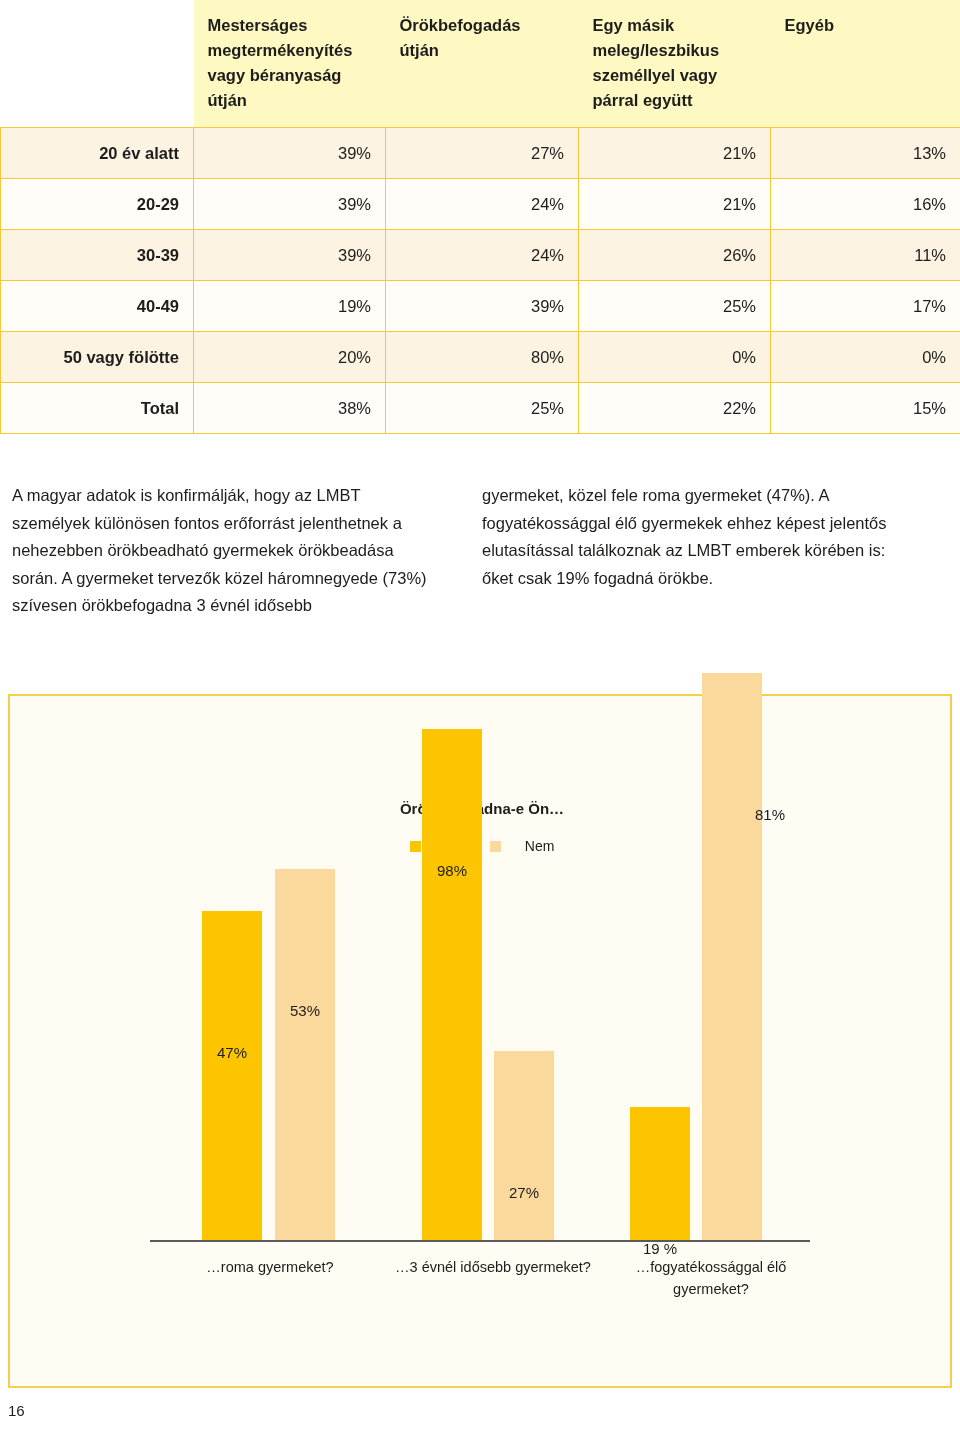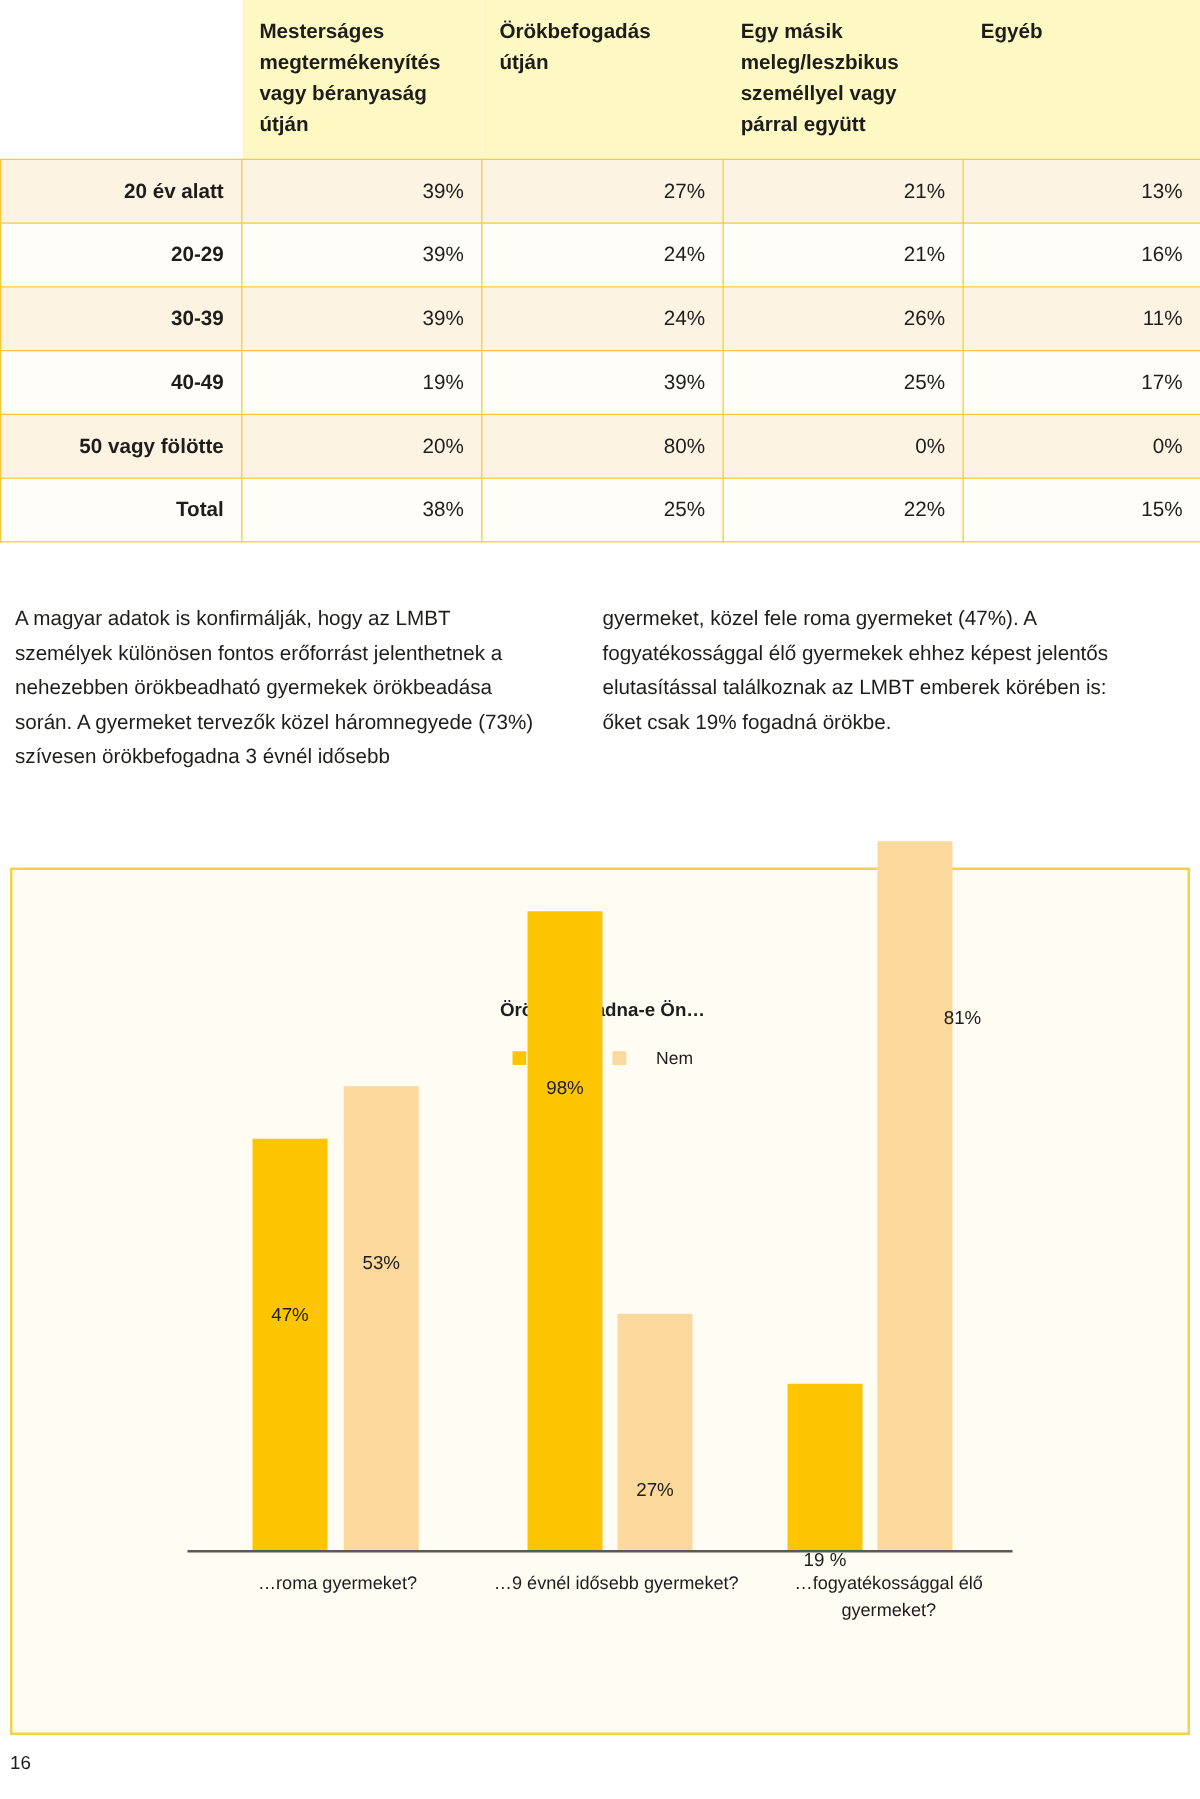--- a/index.html
+++ b/index.html
@@ -275,21 +275,21 @@
     <div class="bar-label" style="left:265px; width:60px; top:306px;">53%</div>
 
     <div class="cat-label" style="left:160px; width:200px; top:560px;">…roma gyermeket?</div>
 
     <div class="bar igen" style="left:412px; width:60px; height:511px;"></div>
     <div class="bar-label" style="left:412px; width:60px; top:166px;">98%</div>
 
     <div class="bar nem" style="left:484px; width:60px; height:189px;"></div>
     <div class="bar-label" style="left:484px; width:60px; top:488px;">27%</div>
 
-    <div class="cat-label" style="left:368px; width:230px; top:560px;">…9 évnél idősebb gyermeket?</div>
+    <div class="cat-label" style="left:368px; width:230px; top:560px;">…3 évnél idősebb gyermeket?</div>
 
     <div class="bar igen" style="left:620px; width:60px; height:133px;"></div>
     <div class="bar-label" style="left:620px; width:60px; top:544px;">19 %</div>
 
     <div class="bar nem" style="left:692px; width:60px; height:567px;"></div>
     <div class="bar-label" style="left:692px; width:64px; top:110px;margin-left:36px;">81%</div>
 
     <div class="cat-label" style="left:606px; width:190px; top:560px;">…fogyatékossággal élő gyermeket?</div>
 
   </div>

